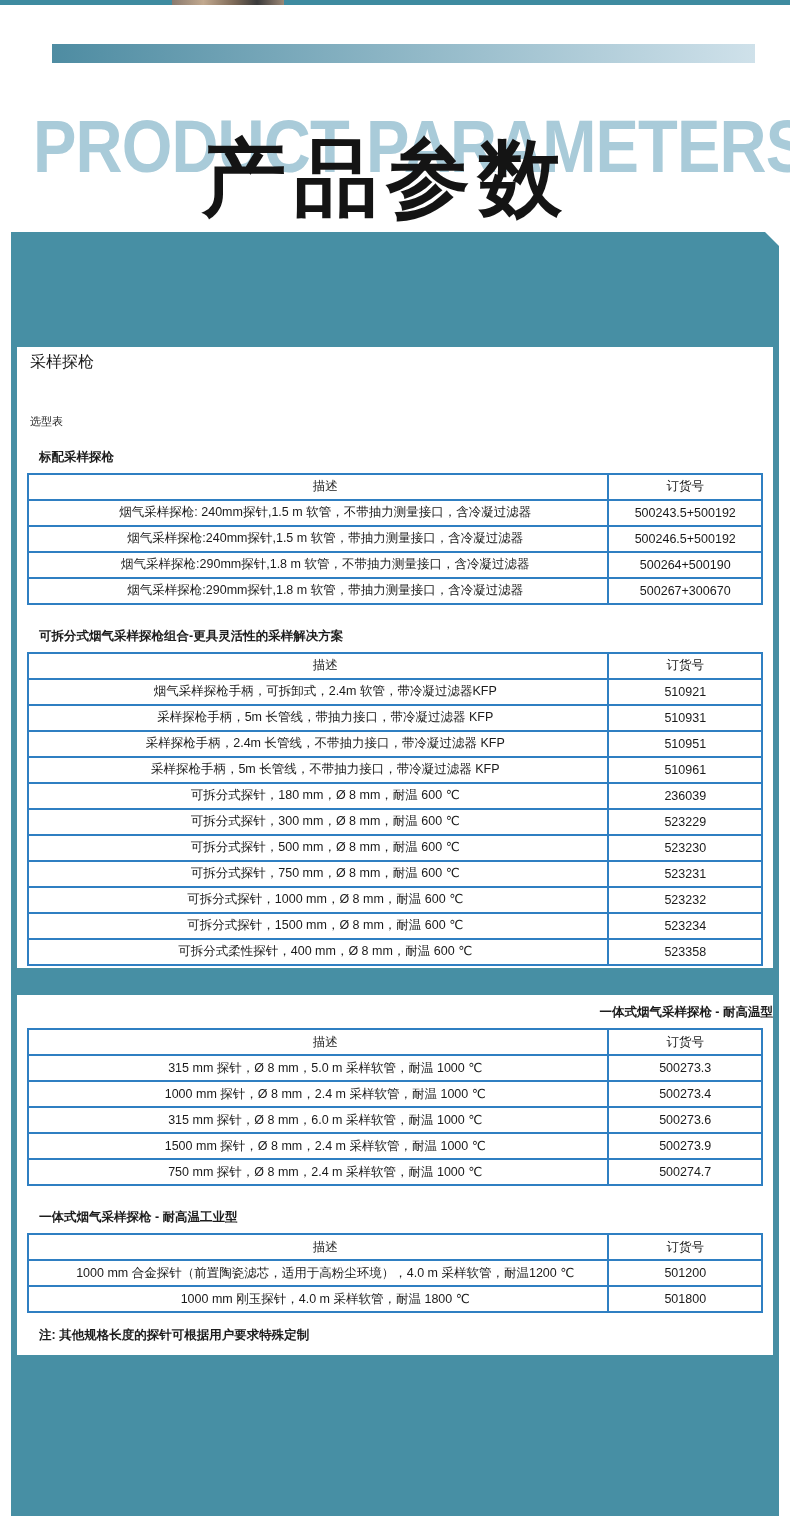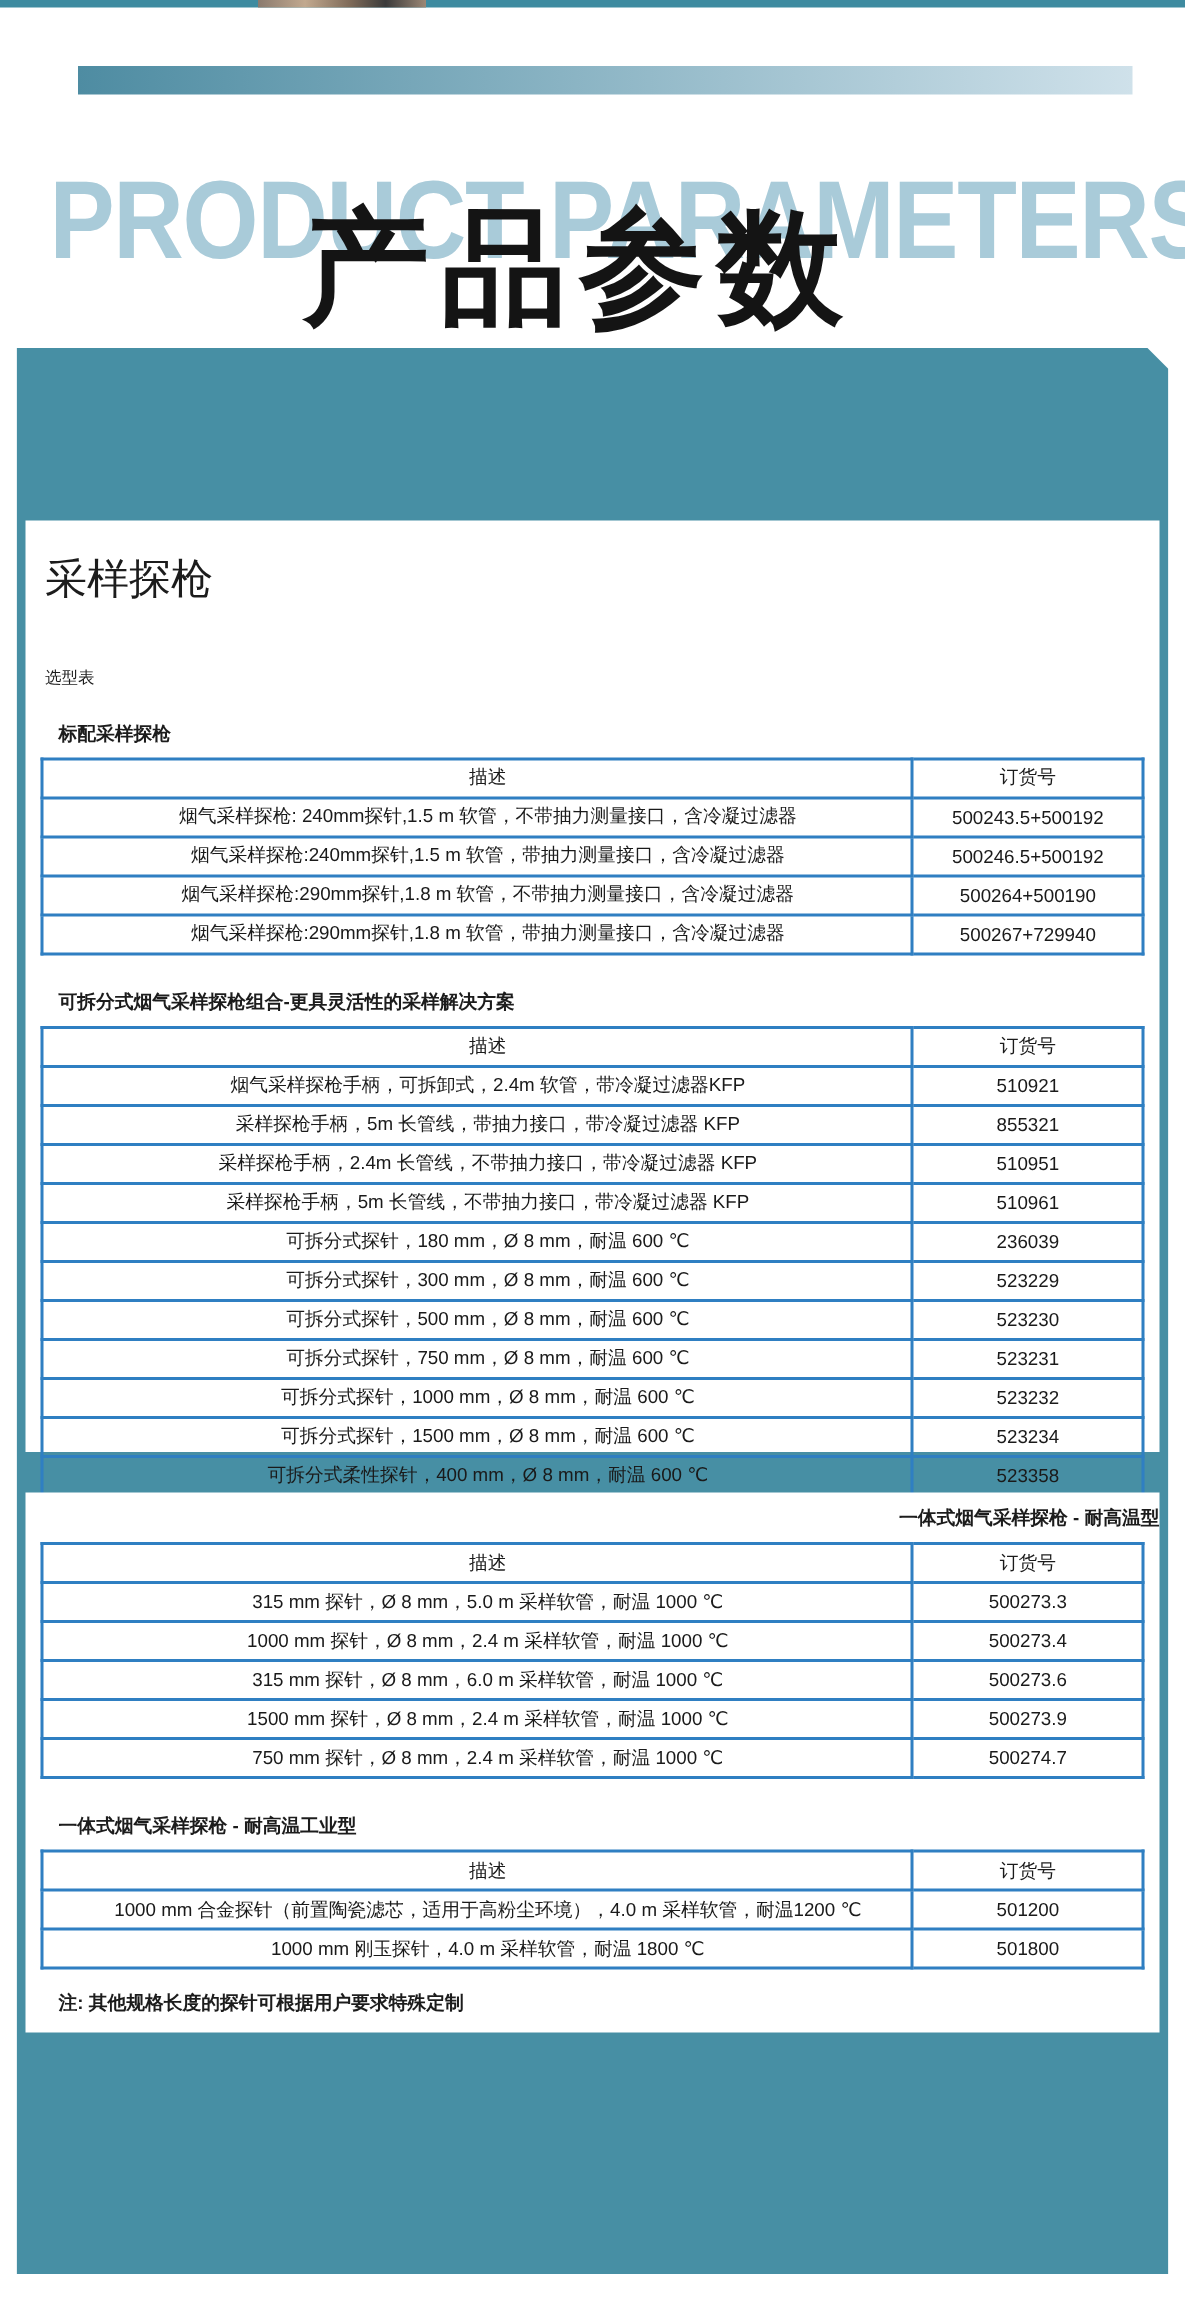--- a/index.html
+++ b/index.html
@@ -28,21 +28,21 @@
   }
   
   .teal-panel{
     position:absolute;top:232px;left:11px;width:768px;height:1284px;
     background:#478fa4;
     clip-path:polygon(0 0,calc(100% - 14px) 0,100% 14px,100% 100%,0 100%);
   }
   .white-box{position:absolute;left:6px;width:756px;background:#ffffff;}
   .box-1{top:115px;height:621px;}
   .box-2{top:763px;height:360px;}
-  .panel-heading{font-size:28px;line-height:1.3;margin:21px 0 0 13px;font-weight:normal;}
+  .panel-heading{font-size:16px;line-height:1.3;margin:5px 0 0 13px;font-weight:normal;}
   .panel-subheading{font-size:11px;line-height:1.2;margin:42px 0 0 13px;}
   .section-label{font-size:12.5px;line-height:1.2;font-weight:bold;margin:22px 0 8px 22px;}
   .box-2 .section-label.first{margin-top:10px;text-align:right;}
   .section-label.later{margin-top:24px;}
   table{width:calc(100% - 20px);margin:0 10px;border-collapse:collapse;table-layout:fixed;}
   th,td{border:2px solid #2f7fc2;font-size:12.5px;color:#1a1a1a;
     overflow:hidden;white-space:nowrap;}
   th{font-weight:normal;height:22px;}
   td{height:22px;}
   .desc{width:79%;text-align:center;padding-left:15px;}
@@ -83,41 +83,41 @@
           <tr>
             <td class="desc">烟气采样探枪:240mm探针,1.5 m 软管，带抽力测量接口，含冷凝过滤器</td>
             <td class="order">500246.5+500192</td>
           </tr>
           <tr>
             <td class="desc">烟气采样探枪:290mm探针,1.8 m 软管，不带抽力测量接口，含冷凝过滤器</td>
             <td class="order">500264+500190</td>
           </tr>
           <tr>
             <td class="desc">烟气采样探枪:290mm探针,1.8 m 软管，带抽力测量接口，含冷凝过滤器</td>
-            <td class="order">500267+729940</td>
+            <td class="order">500267+300670</td>
           </tr>
         </tbody>
     </table>
 
     <div class="section-label later">可拆分式烟气采样探枪组合-更具灵活性的采样解决方案</div>
     <table class="tbl">
       <thead>
         <tr>
           <th class="desc">描述</th>
           <th class="order">订货号</th>
         </tr>
       </thead>
       <tbody>
           <tr>
             <td class="desc">烟气采样探枪手柄，可拆卸式，2.4m 软管，带冷凝过滤器KFP</td>
             <td class="order">510921</td>
           </tr>
           <tr>
             <td class="desc">采样探枪手柄，5m 长管线，带抽力接口，带冷凝过滤器 KFP</td>
-            <td class="order">855321</td>
+            <td class="order">510931</td>
           </tr>
           <tr>
             <td class="desc">采样探枪手柄，2.4m 长管线，不带抽力接口，带冷凝过滤器 KFP</td>
             <td class="order">510951</td>
           </tr>
           <tr>
             <td class="desc">采样探枪手柄，5m 长管线，不带抽力接口，带冷凝过滤器 KFP</td>
             <td class="order">510961</td>
           </tr>
           <tr>

